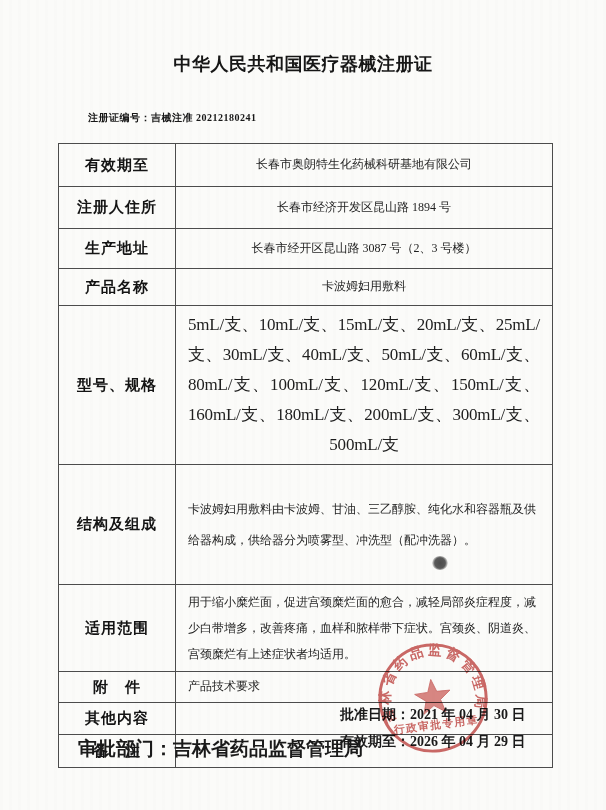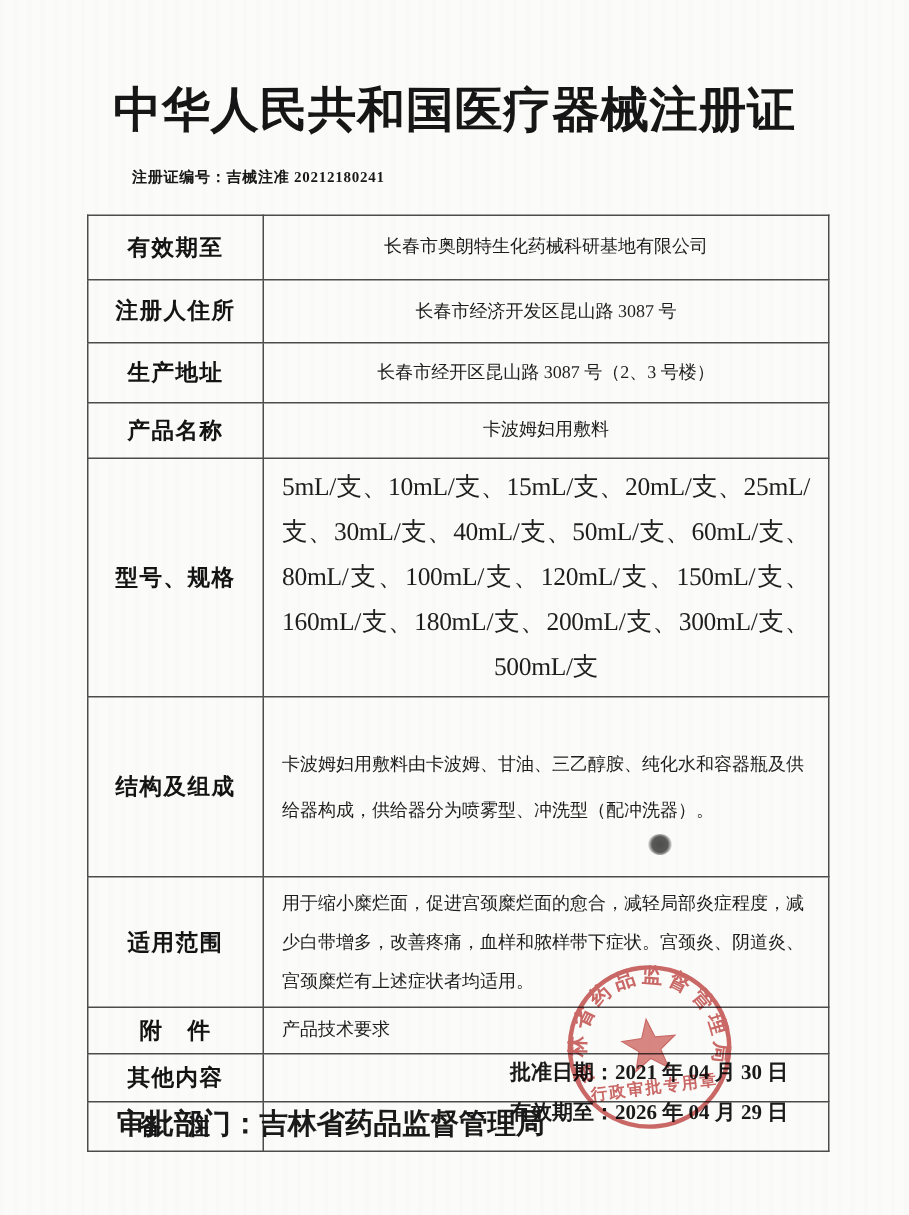--- a/index.html
+++ b/index.html
@@ -11,21 +11,21 @@
     background:#fbfbf9;
     background-image:repeating-linear-gradient(90deg, rgba(0,0,0,0.008) 0 3px, rgba(0,0,0,0) 3px 9px);
     overflow:hidden;
     font-family:"Liberation Serif", serif;
     color:#1c1c1c;
   }
   .doc-title {
     position:absolute; left:0; top:52px; width:100%;
     text-align:center;
     font-family:"Liberation Sans", sans-serif;
-    font-weight:700; font-size:32px; color:#161616;
+    font-weight:700; font-size:18px; color:#161616;
     letter-spacing:0.5px;
   }
   .reg-line {
     position:absolute; left:88px; top:111px;
     font-size:10px; font-weight:700; color:#181818;
     font-family:"Liberation Sans", sans-serif;
     letter-spacing:0.5px;
   }
   .reg-line .reg-val { font-family:"Liberation Serif", serif; font-weight:700; }
   .cert-table-wrap { position:absolute; left:58px; top:143px; width:495px; }
@@ -95,21 +95,21 @@
           <col class="c-label">
           <col class="c-value">
         </colgroup>
       <tbody>
         <tr class="r1">
           <td class="lbl">有效期至</td>
           <td class="val center">长春市奥朗特生化药械科研基地有限公司</td>
         </tr>
         <tr class="r2">
           <td class="lbl">注册人住所</td>
-          <td class="val center">长春市经济开发区昆山路 3087 号</td>
+          <td class="val center">长春市经济开发区昆山路 1894 号</td>
         </tr>
         <tr class="r3">
           <td class="lbl">生产地址</td>
           <td class="val center">长春市经开区昆山路 3087 号（2、3 号楼）</td>
         </tr>
         <tr class="r4">
           <td class="lbl">产品名称</td>
           <td class="val center">卡波姆妇用敷料</td>
         </tr>
         <tr class="r5">

